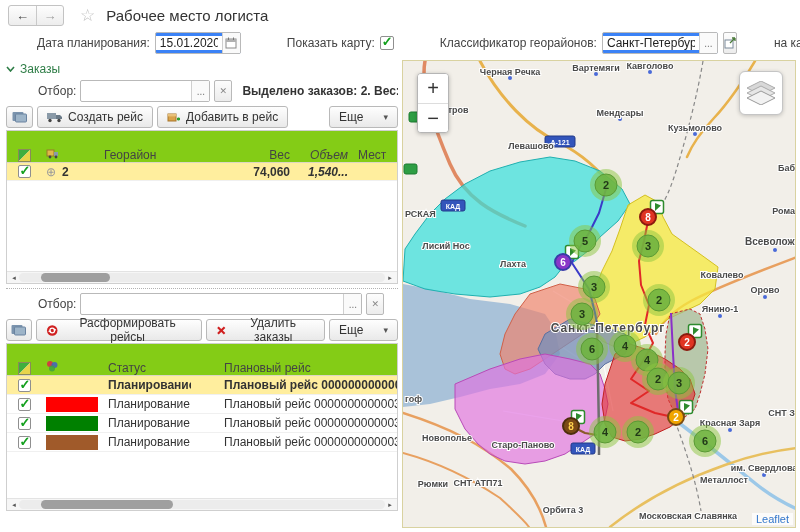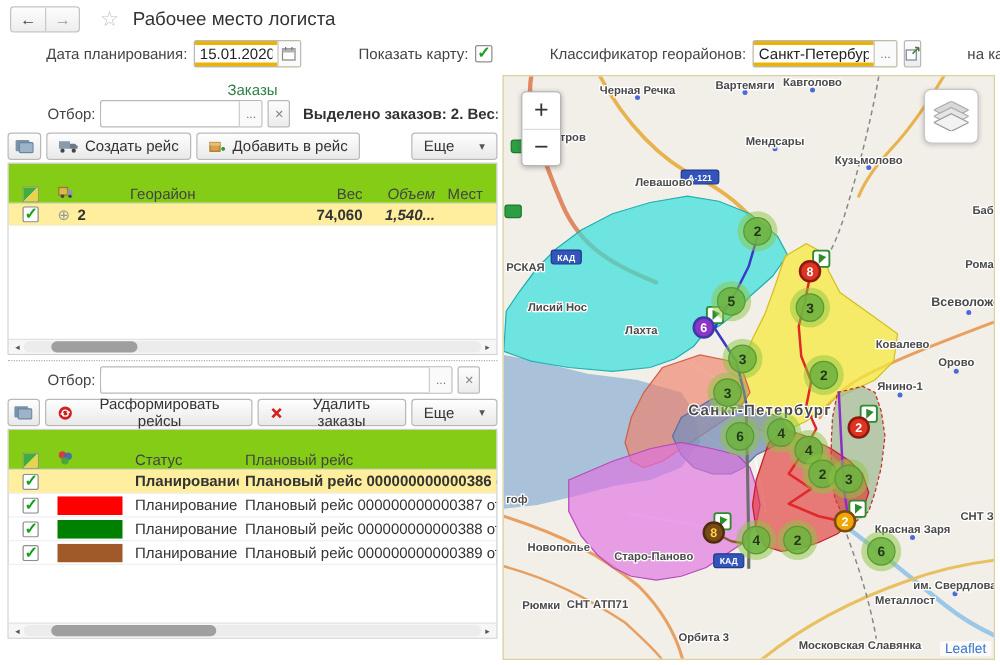--- a/index.html
+++ b/index.html
@@ -13,34 +13,34 @@
   .titlebar { display:flex; align-items:center; height:28px; padding:3px 8px 0 8px; background:#fff; }
   .nav-group { display:flex; border:1px solid #c3c3c3; border-radius:3px; overflow:hidden; background:linear-gradient(#fdfdfd,#ededed); }
   .nav-btn { width:27px; height:19px; border:none; background:transparent; font-size:13px; line-height:17px; text-align:center; padding:0; cursor:pointer; }
   .nav-btn.back { color:#444; }
   .nav-btn.fwd { color:#a0a0a0; border-left:1px solid #c9c9c9; }
   .star { color:#c2c2c2; font-size:17px; margin:0 11px 0 16px; }
   .title { font-size:15px; font-weight:500; color:#333; }
   
   .toolbar { display:flex; align-items:center; height:30px; padding:0 5px; gap:5px; white-space:nowrap; }
   .lbl { color:#444;margin-left:32px; }
-  .field { display:flex; align-items:center; height:22px; border:1px solid #b9b9b9; border-radius:2px; background:#eab308; }
+  .field { display:flex; align-items:center; height:22px; border:1px solid #b9b9b9; border-radius:2px; background:#3b82f6; }
   .field input { border:none; outline:none; font:inherit; padding:0 4px; color:#222; }
   .date-input { width:66px; }
   .classifier-input { width:96px; }
   .inner-btn { width:18px; height:100%; border-left:1px solid #cfcfcf; color:#777; font-size:10px; display:flex; align-items:center; justify-content:center; cursor:pointer; background:#fafafa; }
   .sq-btn { width:22px; height:22px; border:1px solid #b9b9b9; border-radius:2px; background:linear-gradient(#fdfdfd,#ececec); display:flex; align-items:center; justify-content:center; cursor:pointer; }
   .vsep { width:2px; height:16px; background:#43a047; border-radius:1px; margin:0 2px; }
   .cb { width:14px; height:14px; border:1px solid #8f8f8f; border-radius:2px; background:#fff; position:relative; display:inline-block; flex:none; cursor:pointer; }
   .cb.checked::after { content:"✓"; position:absolute; left:1px; top:-3px; font-size:13px; font-weight:bold; color:#14a01e; }
   .cb.small { width:13px; height:13px; }
   
   .content { display:flex; height:474px; }
   .left { width:400px; padding:2px 2px 0 6px; display:flex; flex-direction:column; }
-  .sec-head { display:flex; align-items:center; gap:5px; height:18px; color:#2e7d46; cursor:pointer;flex-direction:column; }
+  .sec-head { display:flex; align-items:center; gap:5px; height:18px; color:#2e7d46; cursor:pointer; }
   .filter-row { display:flex; align-items:center; gap:4px; height:26px; }
   .filter-field { display:flex; align-items:center; height:22px; border:1px solid #b9b9b9; border-radius:2px; background:#fff; }
   .filter-field input { border:none; outline:none; font:inherit; flex:1; padding:0 4px; min-width:0; }
   .orders-filter { width:130px; }
   .trips-filter { width:282px; }
   .clear-btn { width:18px; height:22px; border:1px solid #b9b9b9; border-radius:2px; background:linear-gradient(#fdfdfd,#ececec); color:#888; font-size:9px; display:flex; align-items:center; justify-content:center; cursor:pointer; }
   .summary { font-weight:bold; color:#333; overflow:hidden; white-space:nowrap; flex:1; margin-left:6px; }
   .btn-row { display:flex; align-items:center; gap:4px; height:26px; }
   .btn { height:22px; display:inline-flex; align-items:center; gap:5px; padding:0 9px; background:linear-gradient(#fefefe,#e9e9e9); border:1px solid #b9b9b9; border-radius:3px; font:inherit; color:#333; cursor:pointer; }
   .btn.icon-only { width:27px; padding:0; justify-content:center; }
@@ -58,21 +58,21 @@
   .td { padding:0 5px; overflow:hidden; white-space:nowrap; }
   .oc1 { width:34px; display:flex; justify-content:center; }
   .oc2 { width:58px; }
   .oc3 { width:140px; }
   .oc4 { width:56px; text-align:right; }
   .oc5 { width:58px; text-align:right;font-style:italic; }
   .oc6 { flex:1; }
   .tc1 { width:34px; display:flex; justify-content:center; }
   .tc2 { width:62px; }
   .tc3 { width:88px; }
-  .tc4 { flex:1; }
+  .tc4 { flex:1;margin-left:28px; }
   .swatch { display:block; width:52px; height:15px; }
   .expand { color:#9a9a9a; font-weight:normal; margin-right:6px; }
   .tbody-empty { flex:1; background:#fff; }
   .hscroll { height:12px; flex:none; background:#f6f6f6; border-top:1px solid #e3e3e3; display:flex; align-items:center; padding:0 2px; }
   .hs-arrow { width:10px; font-size:7px; color:#555; text-align:center; }
   .hs-track { flex:1; height:9px; background:#ececec; border-radius:5px; position:relative; }
   .hs-thumb { position:absolute; top:0; height:9px; background:#9f9f9f; border-radius:5px; }
   .splitter { border-top:1px dotted #b3b3b3; margin:4px 0 2px 0; height:0; }
   
   .map-panel { position:relative; width:394px; height:468px; margin:2px 0 0 2px; border:1px solid #d9d2a0; background:#f2efe9; overflow:hidden; }

